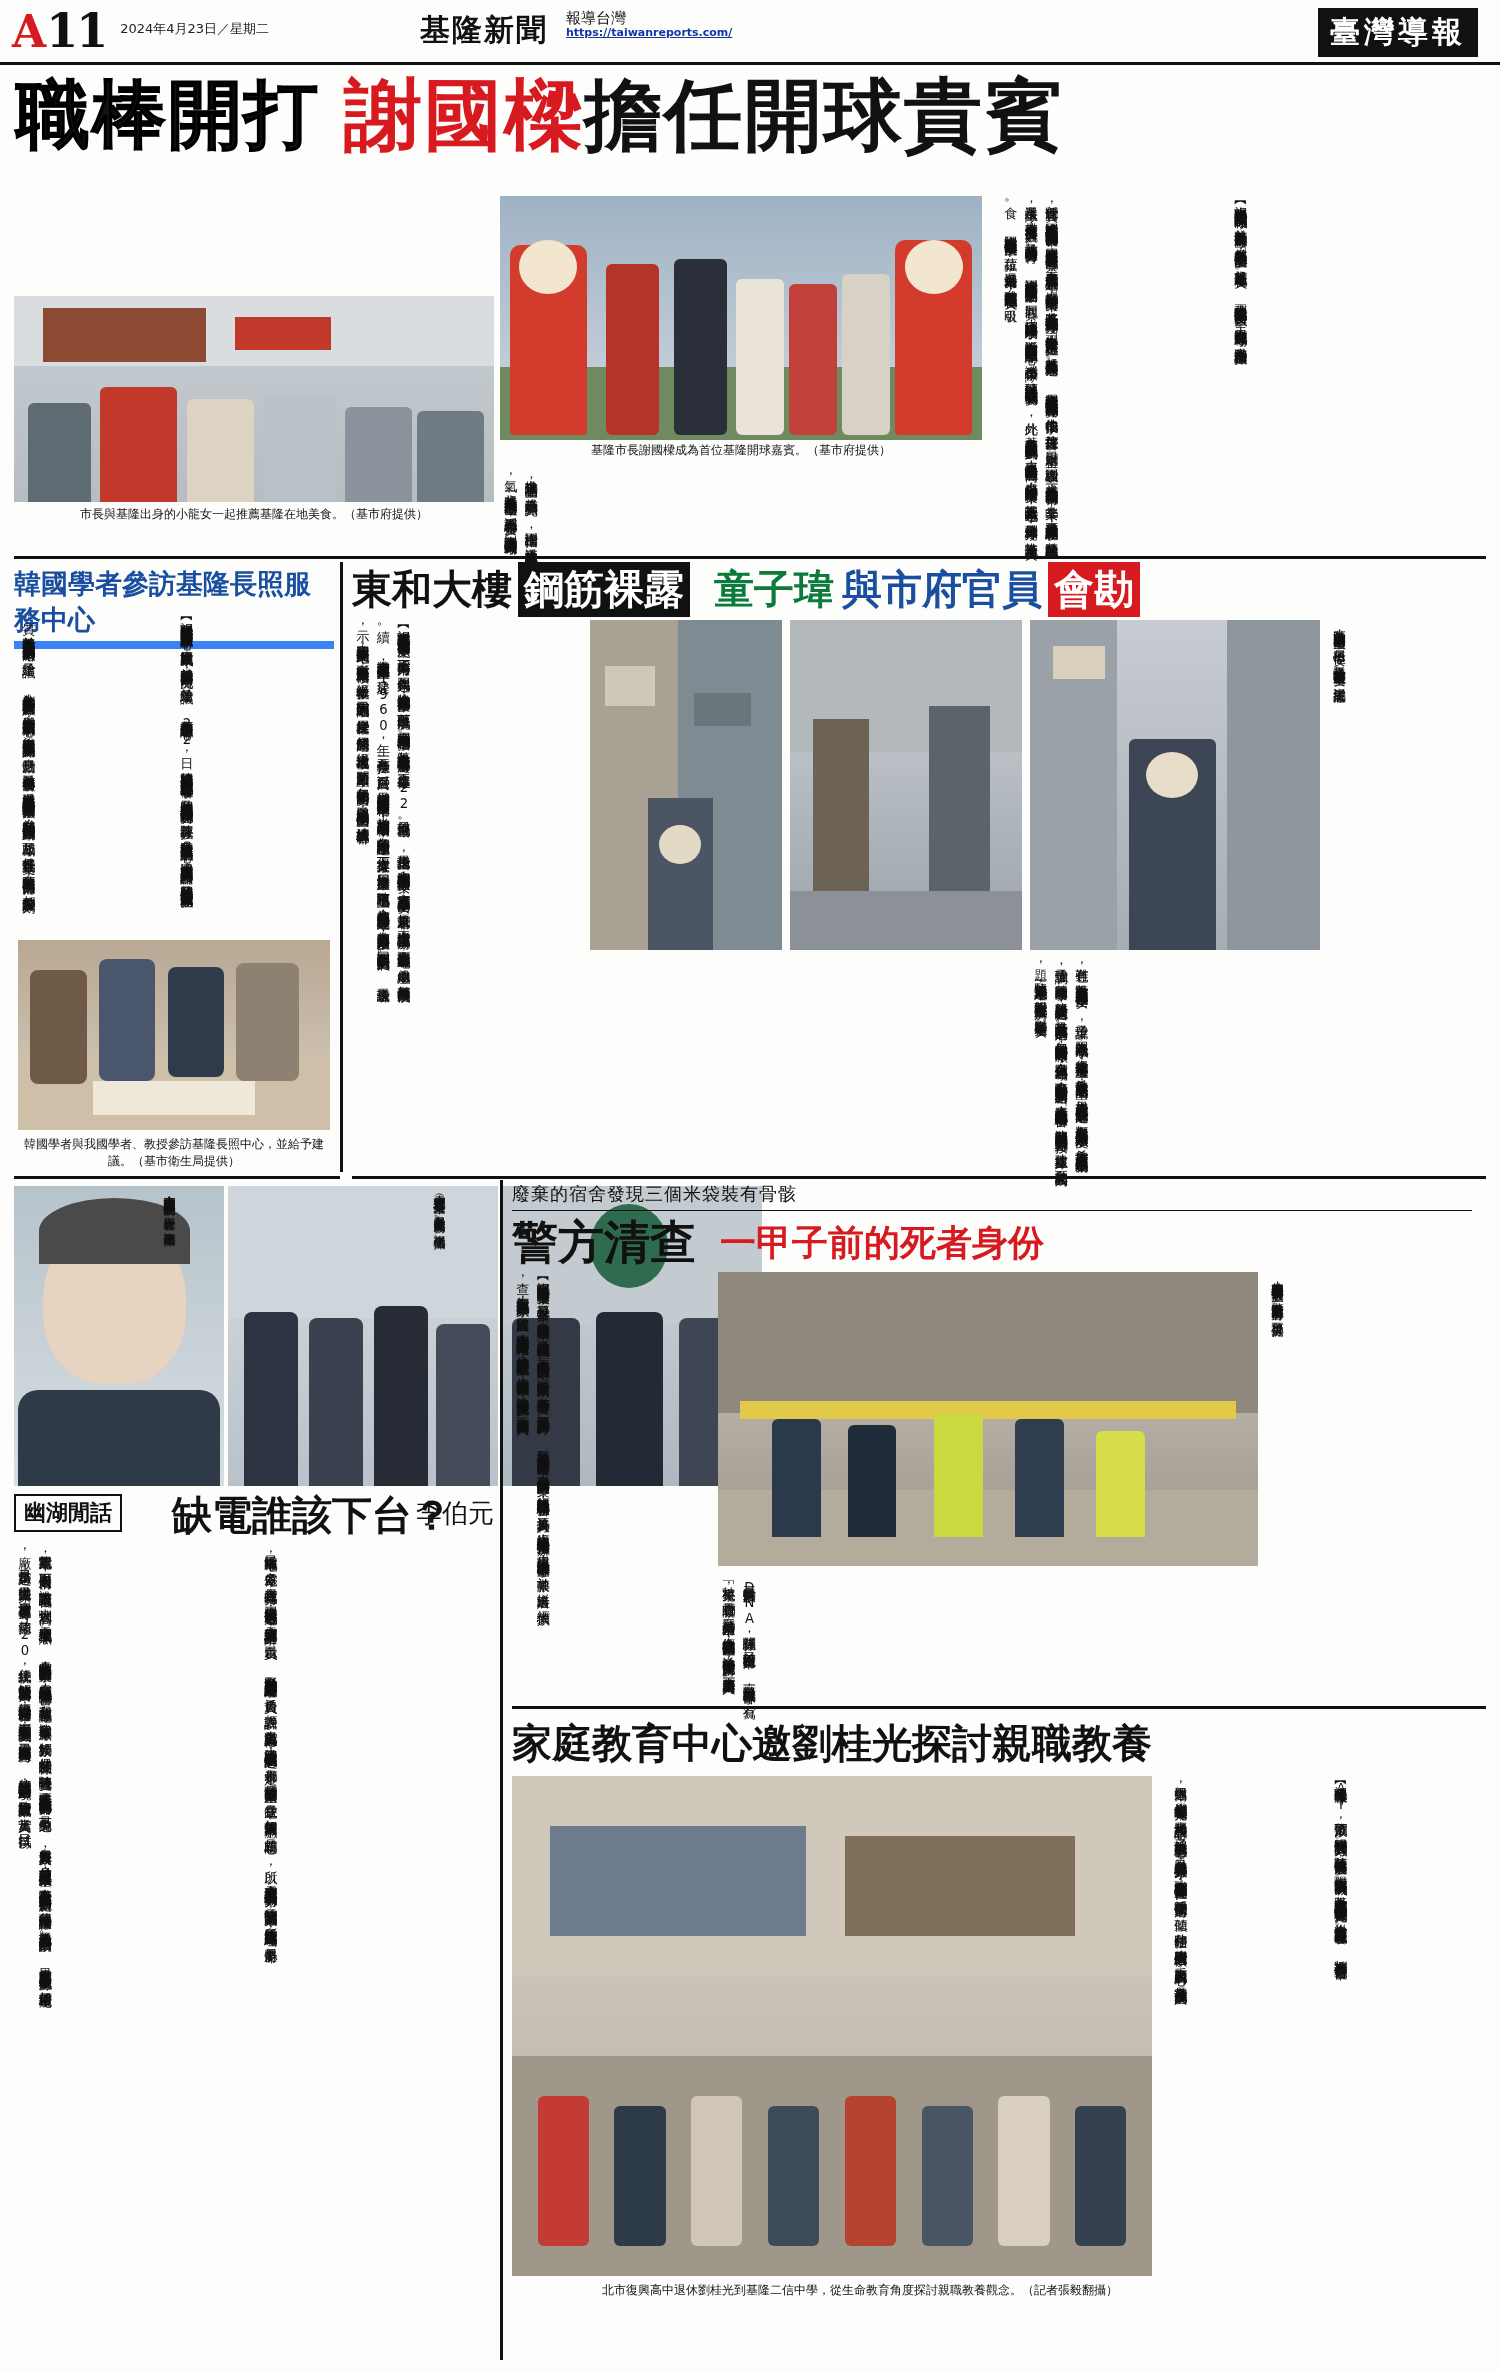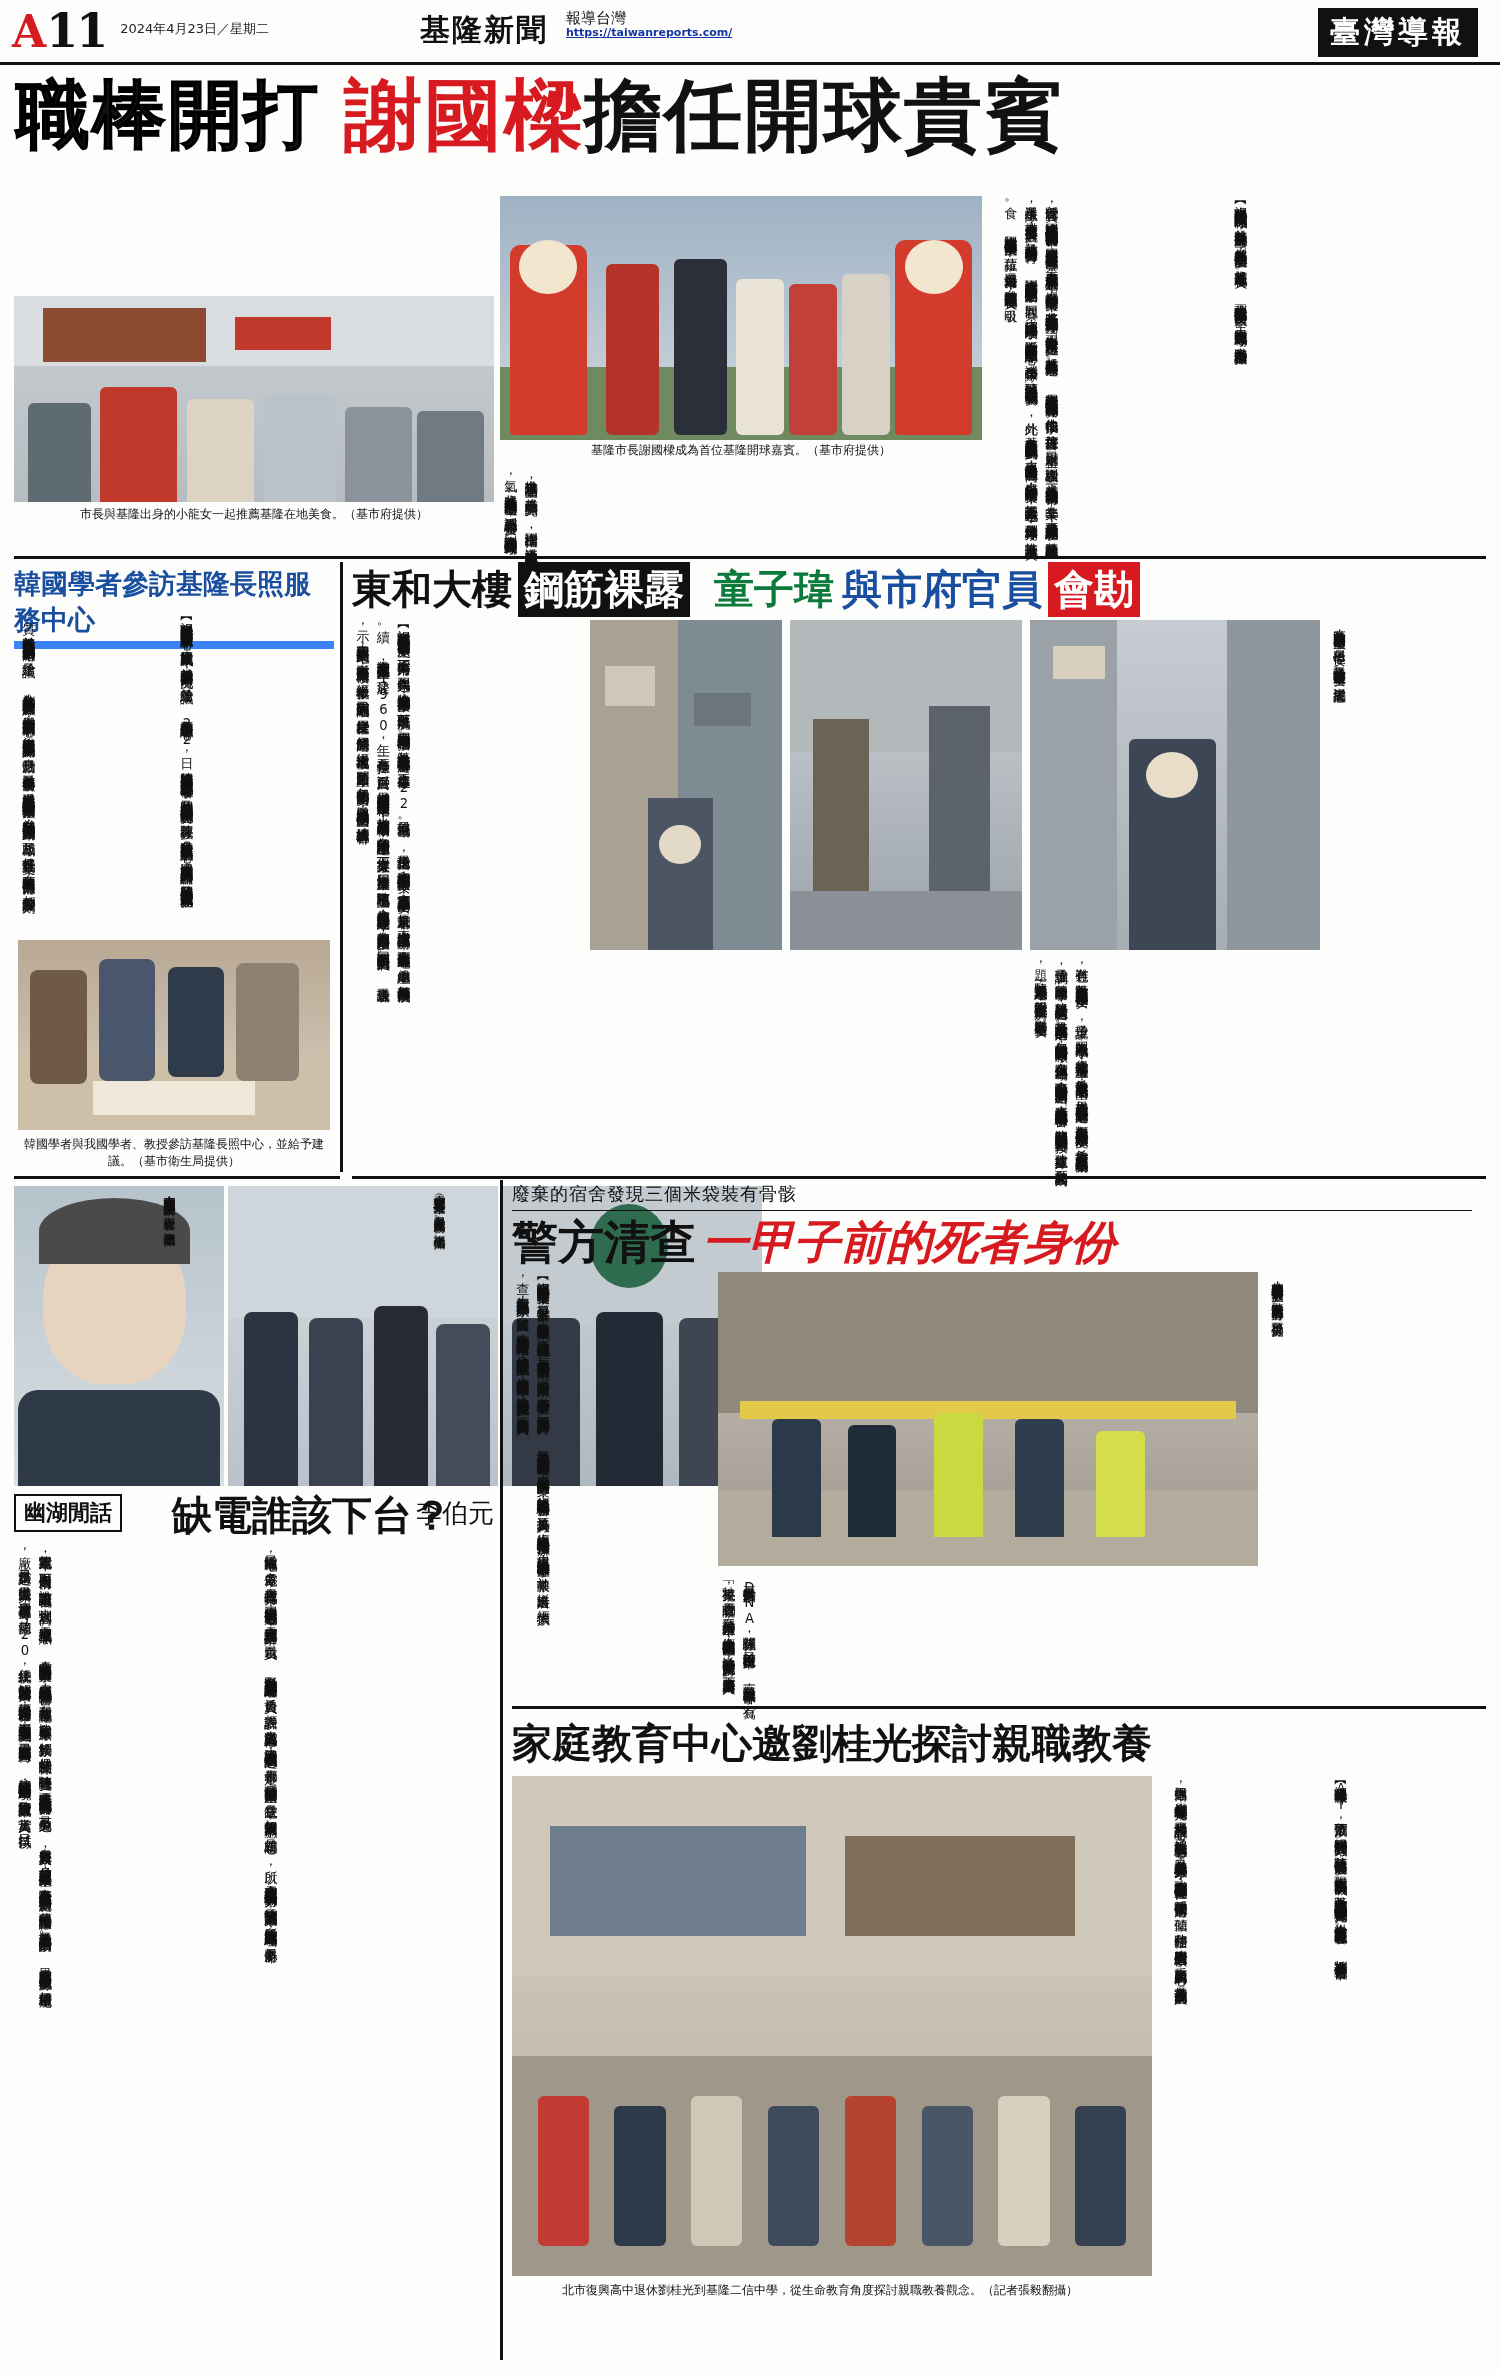--- a/index.html
+++ b/index.html
@@ -244,21 +244,21 @@
   </div>
   <div class="col" style="left:14px;top:1545px;width:240px;height:440px;">
     <div class="vtxt" style="height:440px;">無能累死三軍」，因而引起大眾同情，誰該負責歸職下台、火燒到「高層」，台電總經理成了代罪羔羊。 台電是收關人民生活的重要國營事業，台電所屬地區單位和地方關係密切，我和台電隊器各地、協和發電廠多年來、接觸頻繁，保持良好的關係。隨著時代變遷，要求乾淨不汚染又能充分供電的地方的需要，是不可避免的。 台電努力於服務大眾，月前總經理王耀庭親率修員來基，在基隆營業處做台電冬元為民服務的新措施，藏得基隆市長謝國樑、議長曾子瑋及各界知名人士的讚揚。 目前光電問題多又不足以供應較多電源，如何重啓核能電廠，已是當務之急，世界先進國家，運用核電可供參考。賴清德520接任總統，解決能源問題首當其衝、經濟部已由企業家郭智輝出任，深知再電和產業興衰關係重大，已表示能源政策要看民意如何？ 賴清德總統和經濟部長如能面對困境，務實檢討能源政策，當莫大焉，拭目以待。</div>
   </div>
 
   <div class="rule" style="left:500px;top:1180px;width:3px;height:1180px;"></div>
 
   <div style="position:absolute;left:512px;top:1182px;width:960px;font-size:18px;letter-spacing:1px;border-bottom:1px solid #111;padding-bottom:4px;">廢棄的宿舍發現三個米袋裝有骨骸</div>
   <div style="position:absolute;left:512px;top:1212px;width:960px;display:flex;align-items:center;">
     <span class="sechead" style="font-size:46px;">警方清查</span>
-    <span class="sechead red" style="font-size:46px;margin-left:6px;font-style:italic;">一甲子前的死者身份</span>
+    <span class="sechead red" style="font-size:36px;margin-left:24px;">一甲子前的死者身份</span>
   </div>
 
   <div class="col" style="left:512px;top:1272px;width:196px;height:330px;">
     <div class="vtxt" style="height:330px;">【記者張毅基隆報導】基隆一處廢棄宿舍，發現三具骸骨案，竟是檢肺師隨意丟棄，而該檢骨師也已經死亡，死者身份有待法醫研究所的鑑定。警方呼籲家中親人，若有請檢骨師帶走者，可與警三分局聯絡比對身分。 警三分局值勤今年三月二十六日工人拆除廢棄宿舍時，發現三個米袋內有頭顱及白骨案，經報請基隆地檢署檢察官相驗，拚湊為三具人骨，經過收專案小組並由檢察官指揮偵辦，依現場二張疑似亡者姓名的破碎字條，於其中一張，拼湊出姓名，經擴大偵查，查知新北市萬里地區解姓民眾家族，曾於民國五、六十年間建生請檢骨師締給母親遭骨入塔，檢骨師請將遺骨帶走後若訊全無，全案經檢察官採集家屬檢體，送法務部法醫研究所複來比對，未來將解釐清是否為同一人。</div>
   </div>
 
   <div class="photo" style="left:718px;top:1272px;width:540px;height:294px;position:absolute;">
     <div class="ph" style="background:linear-gradient(#c9c4bb,#9c958a);">
       <div style="position:absolute;left:0;top:0;width:100%;height:48%;background:#8e887d;"></div>
       <div style="position:absolute;left:0;bottom:0;width:100%;height:26%;background:#b3ab9c;"></div>
@@ -299,15 +299,15 @@
       <div style="position:absolute;left:4%;bottom:6%;width:8%;height:30%;background:#c43b34;border-radius:6px;"></div>
       <div style="position:absolute;left:16%;bottom:6%;width:8%;height:28%;background:#2c3a4a;border-radius:6px;"></div>
       <div style="position:absolute;left:28%;bottom:6%;width:8%;height:30%;background:#d0c7b6;border-radius:6px;"></div>
       <div style="position:absolute;left:40%;bottom:6%;width:8%;height:28%;background:#3c4a5a;border-radius:6px;"></div>
       <div style="position:absolute;left:52%;bottom:6%;width:8%;height:30%;background:#b5432f;border-radius:6px;"></div>
       <div style="position:absolute;left:64%;bottom:6%;width:8%;height:28%;background:#4a5566;border-radius:6px;"></div>
       <div style="position:absolute;left:76%;bottom:6%;width:8%;height:30%;background:#d8cfbe;border-radius:6px;"></div>
       <div style="position:absolute;left:88%;bottom:6%;width:8%;height:28%;background:#34404f;border-radius:6px;"></div>
     </div>
   </div>
-  <div class="cap" style="position:absolute;left:500px;top:2282px;width:640px;">北市復興高中退休劉桂光到基隆二信中學，從生命教育角度探討親職教養觀念。（記者張毅翻攝）</div>
+  <div class="cap" style="position:absolute;left:540px;top:2282px;width:640px;">北市復興高中退休劉桂光到基隆二信中學，從生命教育角度探討親職教養觀念。（記者張毅翻攝）</div>
 
 </div>
 
 </body></html>

